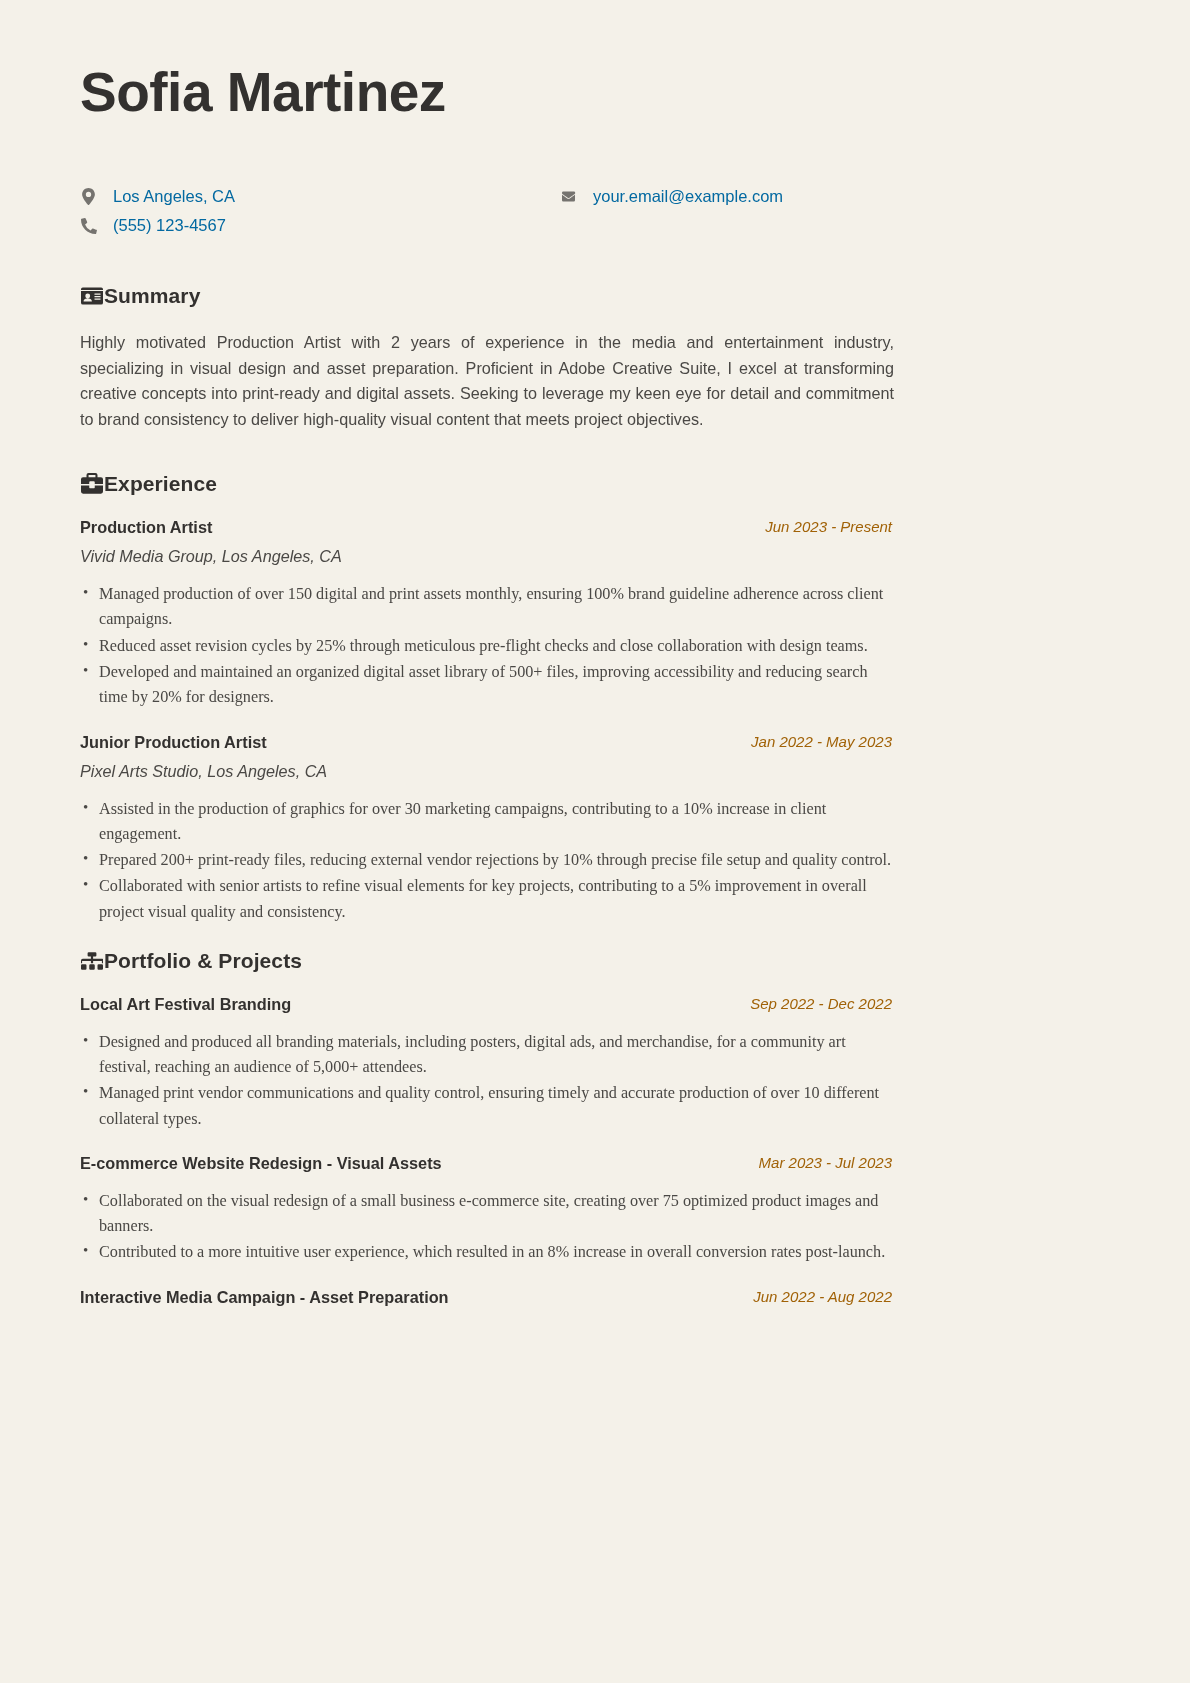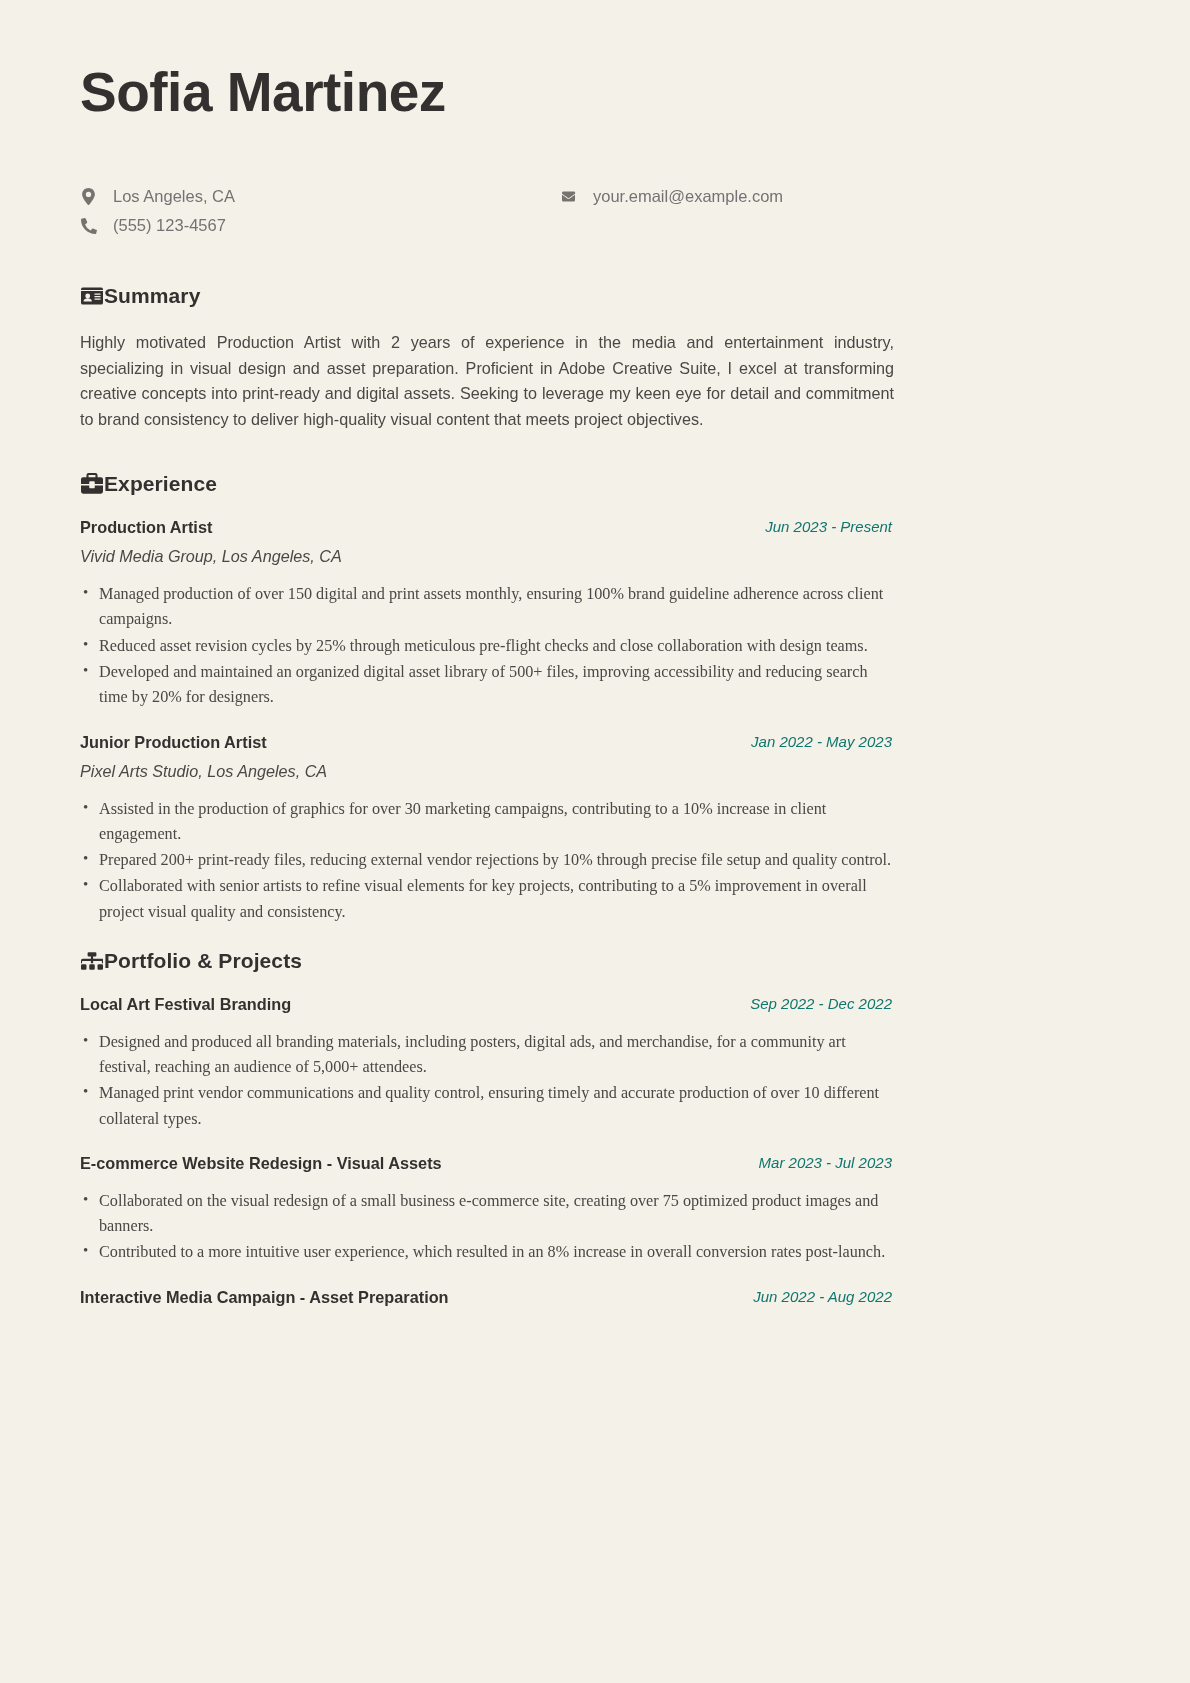--- a/index.html
+++ b/index.html
@@ -45,21 +45,21 @@
     flex-direction: column;
     gap: 8px;
   }
   .contact-col.left { width: 480px; }
 
   .contact-row {
     display: flex;
     align-items: center;
     gap: 16px;
     font-size: 16.5px;
-    color: #737373;
+    color: #0369a1;
     line-height: 1.3;
   }
   .contact-icon {
     width: 17px;
     display: flex;
     align-items: center;
     justify-content: center;
     flex: 0 0 17px;
     color: #75736f;
   }
@@ -106,21 +106,21 @@
     margin-bottom: 10px;
   }
   .entry-title {
     font-size: 16.3px;
     font-weight: bold;
     color: #33312f;
   }
   .entry-date {
     font-size: 15px;
     font-style: italic;
-    color: #0f766e;
+    color: #a16207;
     white-space: nowrap;
     padding-right: 2px;
   }
   .entry-sub {
     font-size: 16.2px;
     font-style: italic;
     color: #4a4845;
     margin-bottom: 14px;
   }
 

